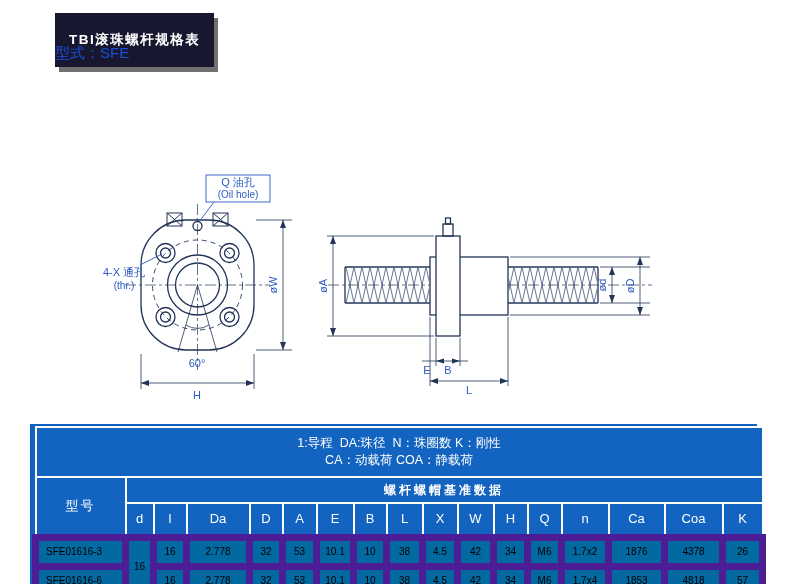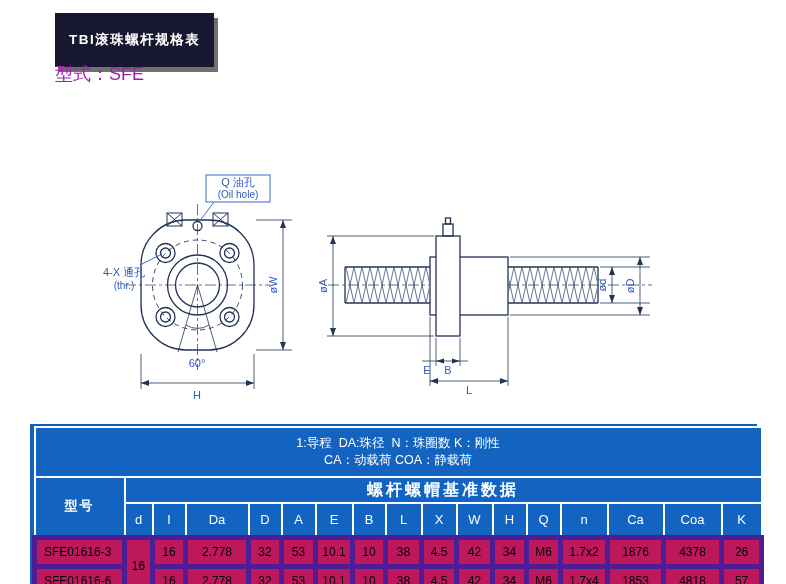--- a/index.html
+++ b/index.html
@@ -10,41 +10,41 @@
   }
   .page { position:relative; width:786px; height:584px; overflow:hidden; background:#fff; }
 
   .badge {
     position:absolute; left:55px; top:13px;
     background:#17172f; color:#fff;
     font-size:13.5px; font-weight:bold; letter-spacing:1.5px;
     padding:18px 14px;
     box-shadow:4px 5px 0 #707070;
   }
-  .type-label { position:absolute; left:55px; top:62px; font-size:18px; color:#a21caf; }
+  .type-label { position:absolute; left:55px; top:44px; font-size:15px; color:#1d4ed8; }
 
   svg.drawing { position:absolute; left:0; top:158px; }
 
   .table-wrap {
     position:absolute; left:30px; top:424px; width:727px;
     border:2px solid #1060c0; background:#1363c0;
   }
   table { border-collapse:collapse; width:100%; table-layout:fixed; }
   th {
     background:#1363c0; color:#fff; border:2px solid #fff;
     font-weight:normal; text-align:center;
   }
   .legend-row th { height:50px; font-size:12.5px; }
   .legend-line { white-space:pre; line-height:17px; }
-  .group-head { height:26px; font-size:16px; font-weight:bold; letter-spacing:3px; }
-  .model-head { font-size:13px; font-weight:bold; letter-spacing:2px; }
+  .group-head { height:26px; font-size:12px; font-weight:bold; letter-spacing:3px; }
+  .model-head { font-size:13px; font-weight:normal; letter-spacing:2px; }
   .col-row th { height:34px; font-size:13px; }
   td {
-    border:5px solid #4c1d95; background:#be185d; color:#000;
-    text-align:center; font-size:12px; height:29px;
+    border:7px solid #4c1d95; background:#0369a1; color:#000;
+    text-align:center; font-size:10px; height:29px;
   }
   td.model { text-align:left; padding-left:7px; }
 </style>
 </head>
 <body>
 
 <div class="page">
 
   <div class="badge">
     <span>TBI滚珠螺杆规格表</span>

